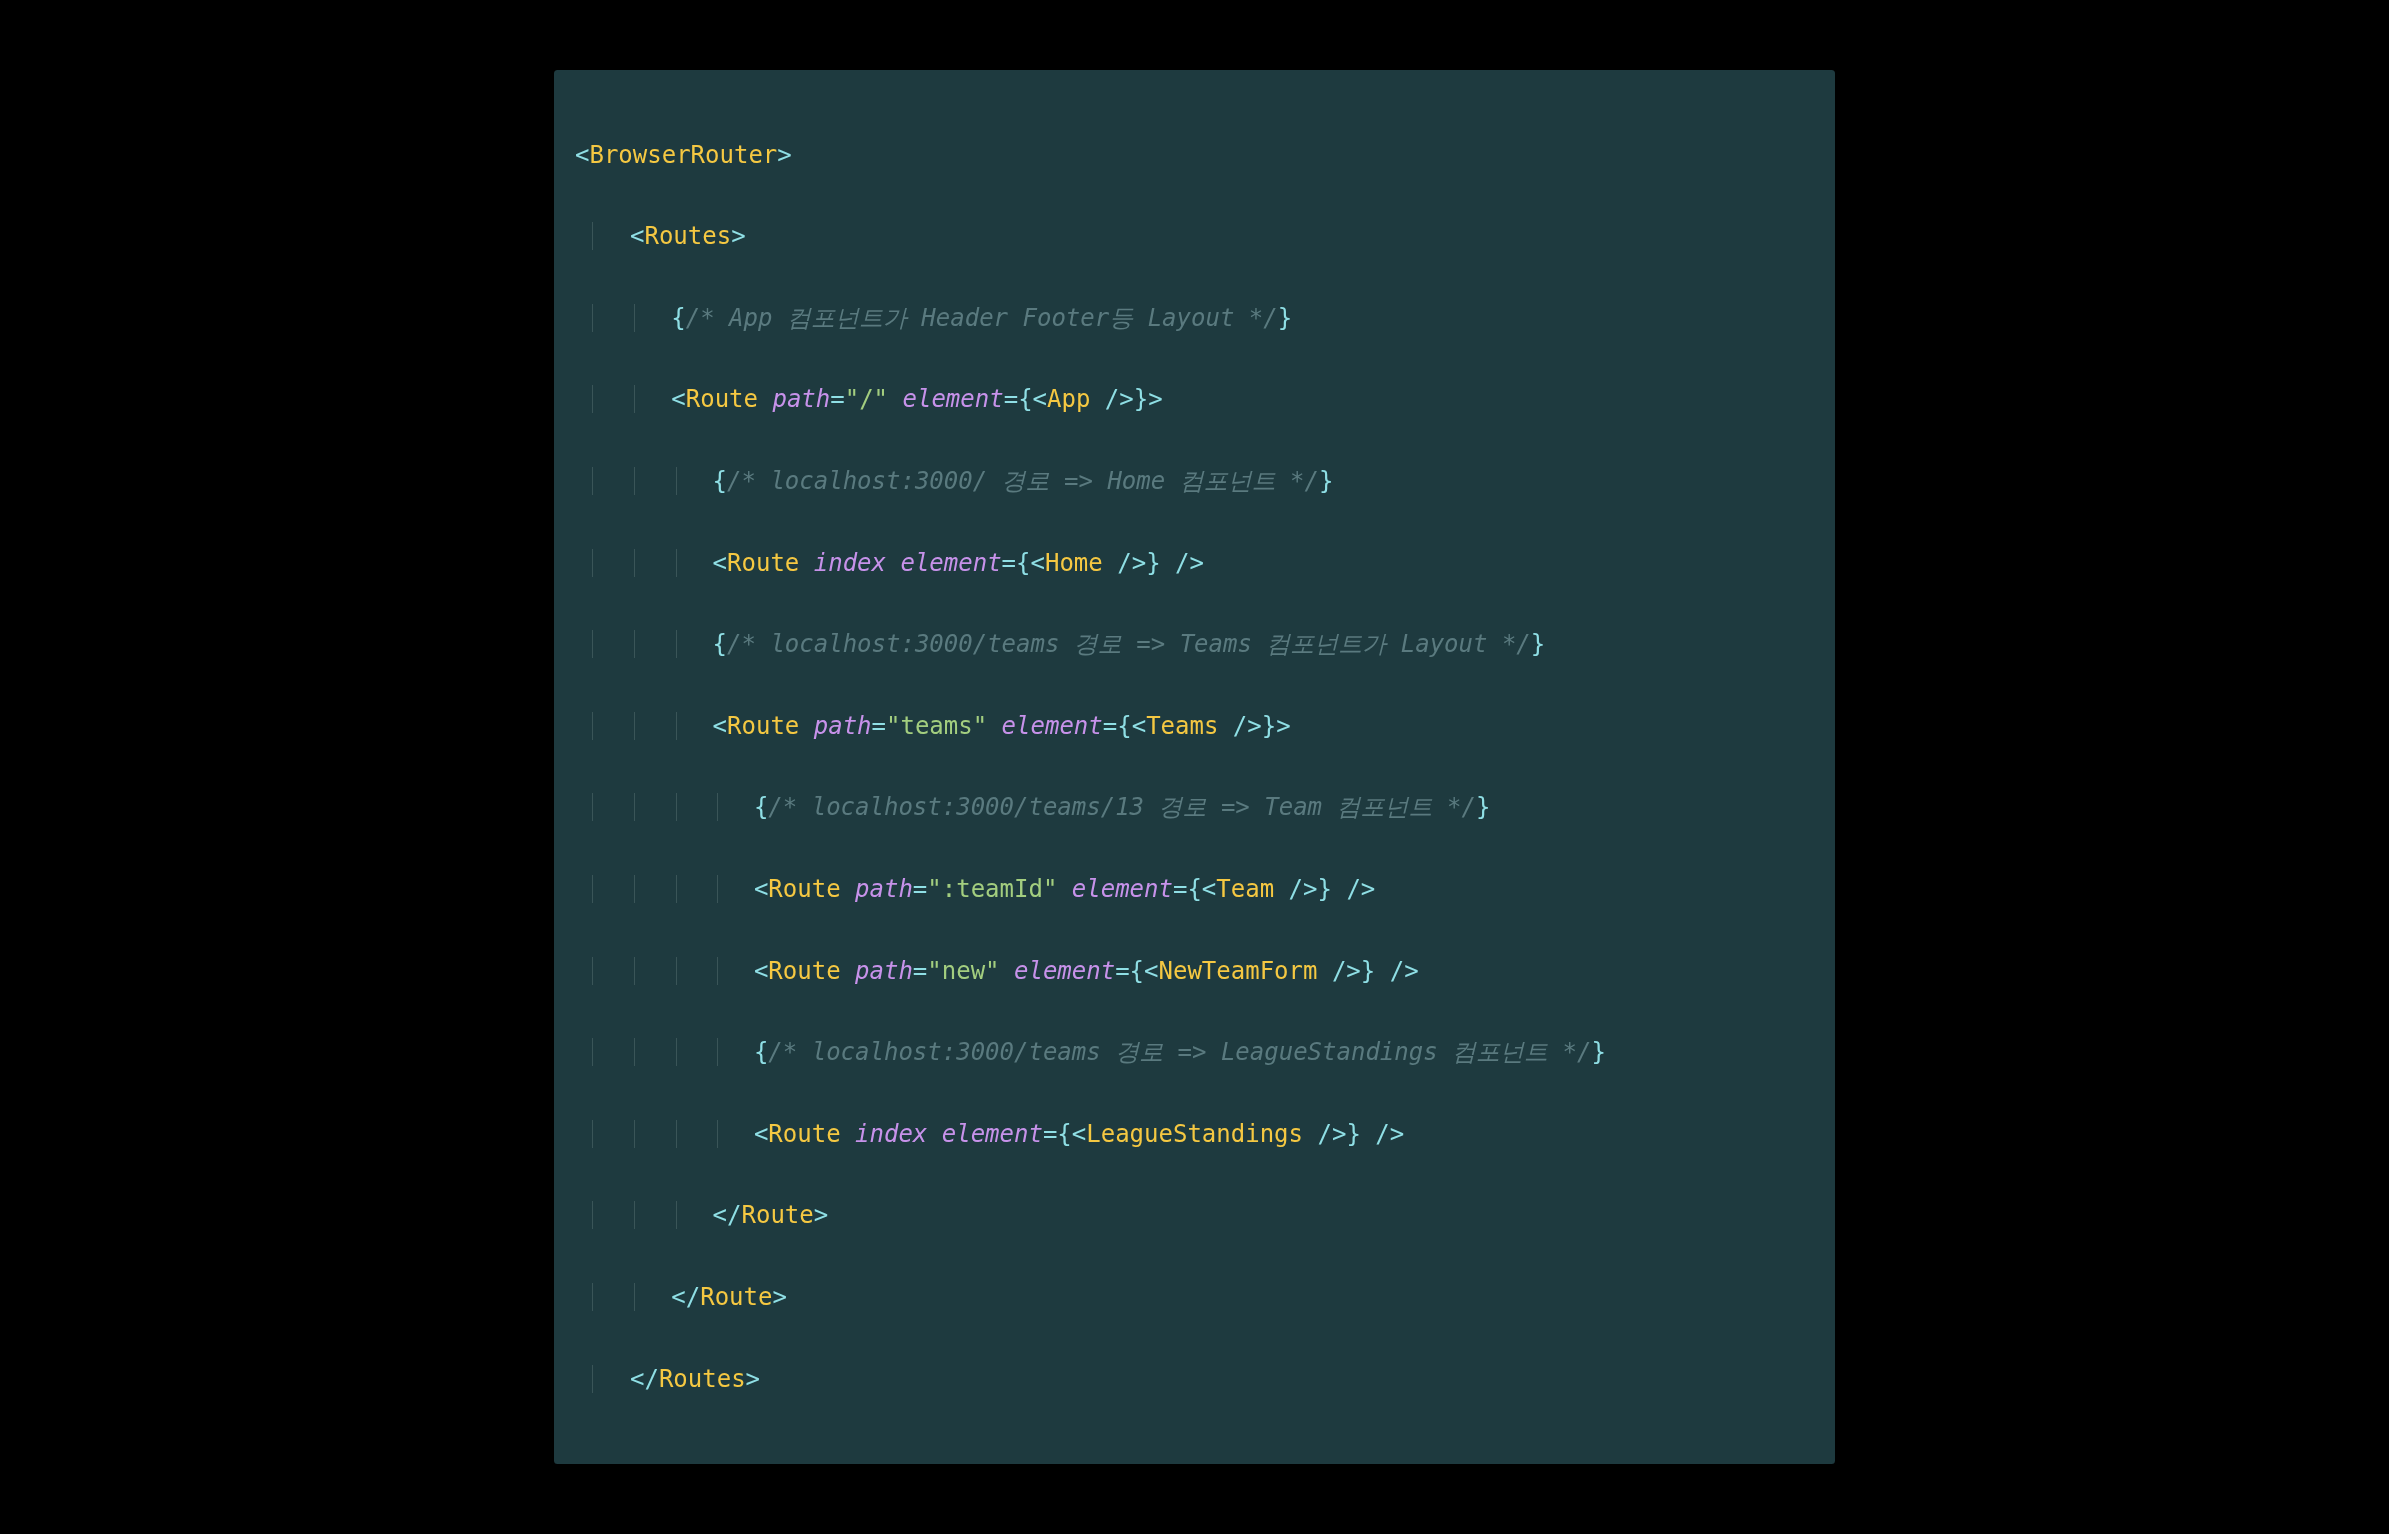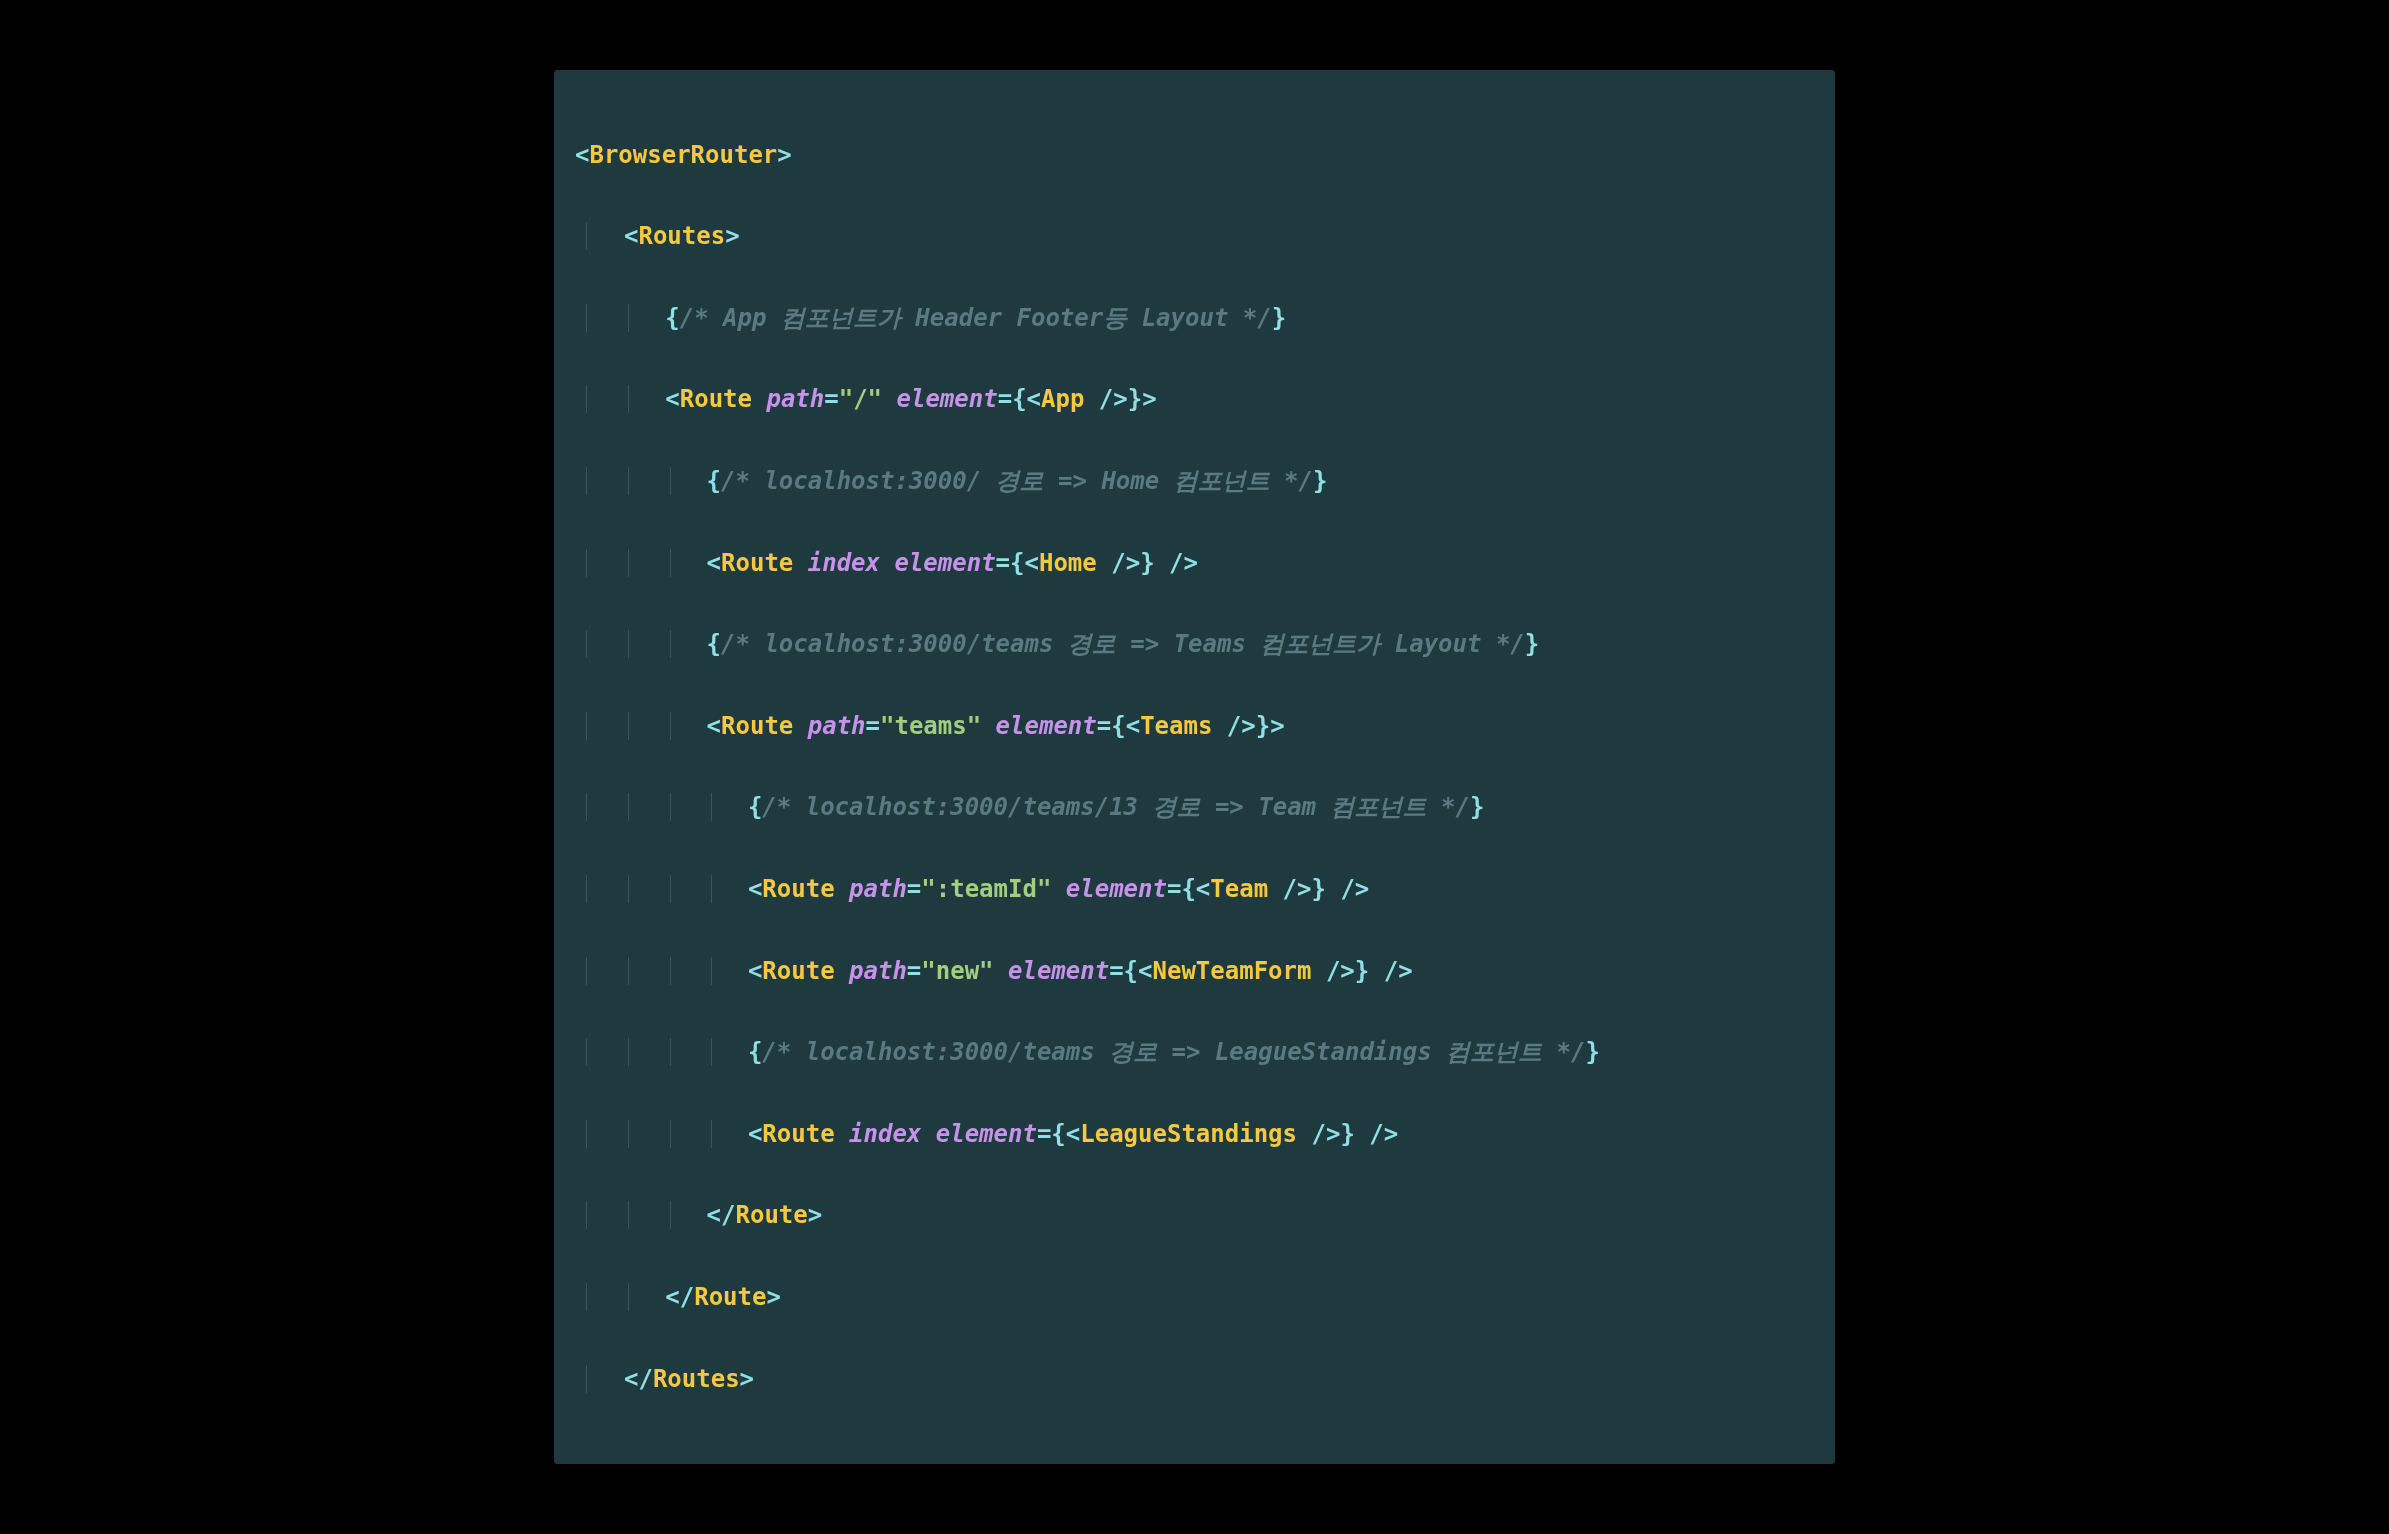--- a/index.html
+++ b/index.html
@@ -19,33 +19,32 @@
     padding: 24px 28px 24px 21px;
     border-radius: 3.5px;
     width: 1281px;
     position: relative;
     white-space: pre;
     overflow-x: auto;
   }
   .line {
     position: relative;
     display: block;
-    font-weight: bold;
   } 
   
   .br { color: #8fdfe5; } 
   .tag { color: #f5c842; } 
   .attr { color: #c792ea; font-style: italic; } 
   .eq { color: #8fdfe5; }
   .str { color: #a3ce7f; } 
   .curly { color: #8fdfe5; }
   .comment { color: #5a7a7f; font-style: italic; }
   .punct { color: #d4d4d4; }
   
-  .ig1 { border-left: 0.9px solid #3a5558; margin-left: 11px; padding-left: 37px; }
+  .ig1 { border-left: 0.9px solid #3a5558; margin-left: 17px; padding-left: 37px; }
   .ig2 { border-left: 0.9px solid #3a5558; margin-left: 4.3px; padding-left: 36px; }
 </style>
 </head>
 <body>
 
 <div class="editor">
 <div class="line"><span class="br">&lt;</span><span class="tag">BrowserRouter</span><span class="br">&gt;</span></div>
 <div class="line"><span class="ig1"><span class="br">&lt;</span><span class="tag">Routes</span><span class="br">&gt;</span></span></div>
 <div class="line"><span class="ig1"><span class="ig2"><span class="curly">{</span><span class="comment">/* App 컴포넌트가 Header Footer등 Layout */</span><span class="curly">}</span></span></span></div>
 <div class="line"><span class="ig1"><span class="ig2"><span class="br">&lt;</span><span class="tag">Route</span> <span class="attr">path</span><span class="eq">=</span><span class="str">"/"</span> <span class="attr">element</span><span class="eq">=</span><span class="curly">{</span><span class="br">&lt;</span><span class="tag">App</span> <span class="br">/&gt;</span><span class="curly">}</span><span class="br">&gt;</span></span></span></div>

